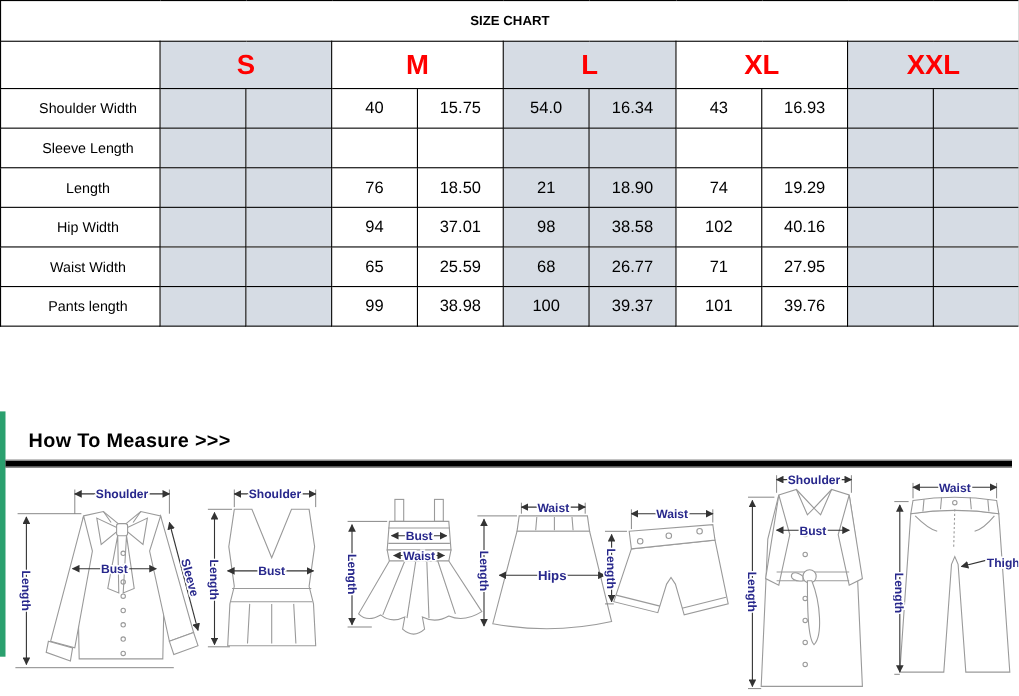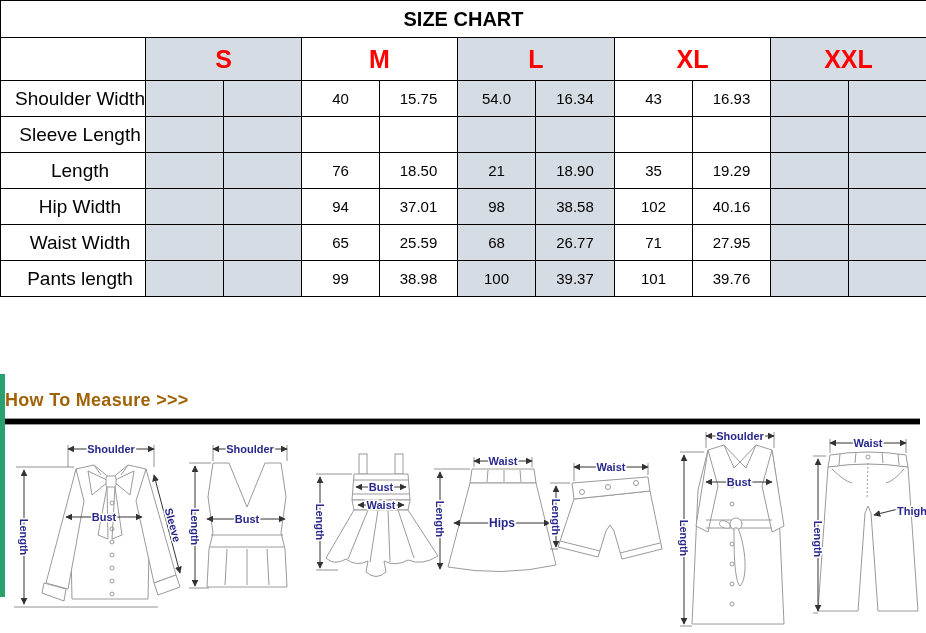--- a/index.html
+++ b/index.html
@@ -4,31 +4,31 @@
 <style>
   html,body{margin:0;padding:0;background:#fff;}
   .sheet{position:relative;width:926px;height:633px;background:#fff;
          font-family:"Liberation Sans",sans-serif;color:#000;overflow:hidden;}
 
   
   table.size-chart{border-collapse:collapse;table-layout:fixed;width:926px;}
   table.size-chart td{border:1px solid #000;text-align:center;vertical-align:middle;
                       overflow:hidden;white-space:nowrap;padding:0;}
   td.g{background:#d6dce4;}
-  tr.title-row td{height:36px;font-size:20px;font-weight:bold;border-bottom:1px solid #000;}
+  tr.title-row td{height:36px;font-size:12px;font-weight:bold;border-bottom:1px solid #000;}
   tr.size-row td{height:42px;font-size:25px;font-weight:bold;color:#ff0000;}
   tr.unit-row td{height:36px;font-size:13px;font-weight:bold;}
   tr.data-row td{height:35px;font-size:15px;}
-  tr.data-row td.rowlabel{font-size:19px;background:#fff;padding-left:14px;}
+  tr.data-row td.rowlabel{font-size:13px;background:#fff;padding-left:14px;}
 
   
   .measure{position:absolute;left:0;top:373px;width:926px;height:260px;}
   .green-bar{position:absolute;left:0;top:1px;width:5px;height:223px;background:#2aa06e;}
-  .howto{position:absolute;left:5px;top:17px;margin:0;font-size:18px;font-weight:bold;
-         color:#a16207;letter-spacing:.3px;}
+  .howto{position:absolute;left:26px;top:17px;margin:0;font-size:18px;font-weight:bold;
+         color:#000000;letter-spacing:.3px;}
   .rule{position:absolute;left:5px;top:45px;width:915px;height:5px;background:#000;
         border-top:1px solid #9a9a9a;border-bottom:1px solid #9a9a9a;}
   .diag{position:absolute;}
 
   
   .gar{fill:none;stroke:#9a9a9a;stroke-width:1;}
   .garf{fill:#ffffff;stroke:#9a9a9a;stroke-width:1;}
   .dim{stroke:#333;stroke-width:1;}
   .ext{stroke:#777;stroke-width:0.8;}
   .lbl{font-family:"Liberation Sans",sans-serif;font-size:11px;font-weight:bold;
@@ -101,21 +101,21 @@
       <td class="g"></td>
     </tr>
     <tr class="data-row">
       <td class="rowlabel">Length</td>
       <td class="g"></td>
       <td class="g"></td>
       <td>76</td>
       <td>18.50</td>
       <td class="g">21</td>
       <td class="g">18.90</td>
-      <td>35</td>
+      <td>74</td>
       <td>19.29</td>
       <td class="g"></td>
       <td class="g"></td>
     </tr>
     <tr class="data-row">
       <td class="rowlabel">Hip Width</td>
       <td class="g"></td>
       <td class="g"></td>
       <td>94</td>
       <td>37.01</td>

